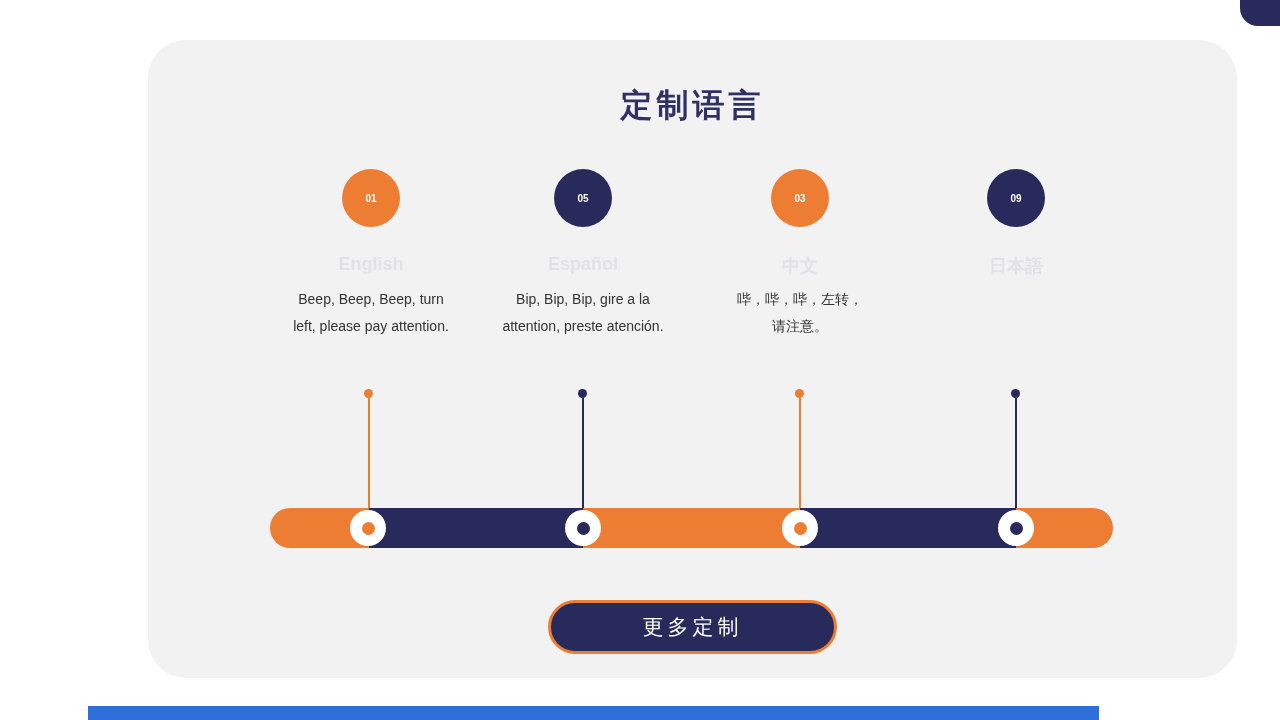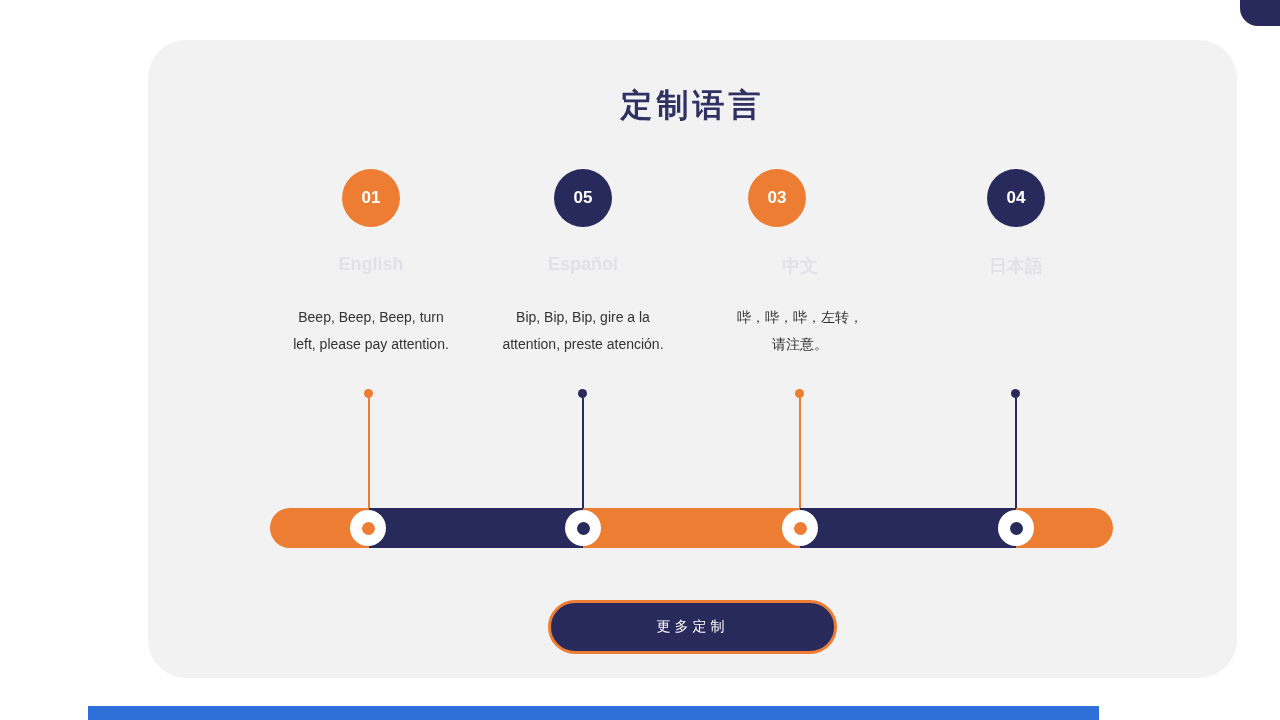--- a/index.html
+++ b/index.html
@@ -38,46 +38,46 @@
     font-size: 32px; font-weight: 600;
     color: #2F3163;
     letter-spacing: 4px;
   }
 
   
   .step-circle {
     position: absolute; top: 129px;
     width: 58px; height: 58px; border-radius: 50%;
     display: flex; align-items: center; justify-content: center;
-    color: #ffffff; font-size: 17px; font-weight: bold;
+    color: #ffffff; font-size: 10px; font-weight: bold;
   }
   .ghost-label {
     position: absolute; top: 214px; width: 220px;
     text-align: center;
     font-size: 18px; font-weight: 600;
     color: #E2E2E6;
   }
   .desc {
-    position: absolute; top: 264px; width: 220px;
+    position: absolute; top: 246px; width: 220px;
     text-align: center;
     font-size: 14px; line-height: 27px;
     color: #333333;
   }
   .top-dot {
     position: absolute; top: 349px;
     width: 9px; height: 9px; border-radius: 50%;
   }
   .v-line {
     position: absolute; top: 358px;
     width: 2px; height: 112px;
   }
 
   
   .cx1.step-circle { left: 194px; }  .cx2.step-circle { left: 406px; }
-  .cx3.step-circle { left: 600px; text-align: center; }  .cx4.step-circle { left: 839px; }
+  .cx3.step-circle { left: 623px; text-align: center; }  .cx4.step-circle { left: 839px; }
   .cx1.ghost-label, .cx1.desc { left: 113px; }
   .cx2.ghost-label, .cx2.desc { left: 325px; }
   .cx3.ghost-label, .cx3.desc { left: 542px; }
   .cx4.ghost-label, .cx4.desc { left: 758px; }
   .cx1.top-dot { left: 216px; }  .cx2.top-dot { left: 430px; }
   .cx3.top-dot { left: 647px; }  .cx4.top-dot { left: 863px; }
   .cx1.v-line { left: 219.5px; } .cx2.v-line { left: 434px; }
   .cx3.v-line { left: 651px; }   .cx4.v-line { left: 867px; }
 
   .accent-orange { background: #EC7D33; }
@@ -109,21 +109,21 @@
 
   
   .cta-button {
     position: absolute; left: 400px; top: 560px;
     width: 289px; height: 54px;
     background: #292A5C;
     border: 3px solid #EC7D33;
     border-radius: 27px;
     color: #ffffff;
     font-family: "Liberation Sans", sans-serif;
-    font-size: 14px; letter-spacing: 4px;
+    font-size: 21px; letter-spacing: 4px;
     display: flex; align-items: center; justify-content: center;
     cursor: pointer;
   }
 </style>
 </head>
 <body>
 
 <div class="page">
 
   <div class="corner-tr"></div>
@@ -153,21 +153,21 @@
 
     <div class="step-circle accent-orange cx3">03</div>
     <div class="ghost-label cx3">中文</div>
     <div class="desc cx3">
       <span>哔，哔，哔，左转，</span><br>
       <span>请注意。</span>
     </div>
     <div class="top-dot accent-orange cx3"></div>
     <div class="v-line accent-orange cx3"></div>
 
-    <div class="step-circle accent-navy cx4">04</div>
+    <div class="step-circle accent-navy cx4">09</div>
     <div class="ghost-label cx4">日本語</div>
     <div class="top-dot accent-navy cx4"></div>
     <div class="v-line accent-navy cx4"></div>
 
     <div class="timeline">
       <div class="seg seg1"></div>
       <div class="seg seg2"></div>
       <div class="seg seg3"></div>
       <div class="seg seg4"></div>
       <div class="seg seg5"></div>

